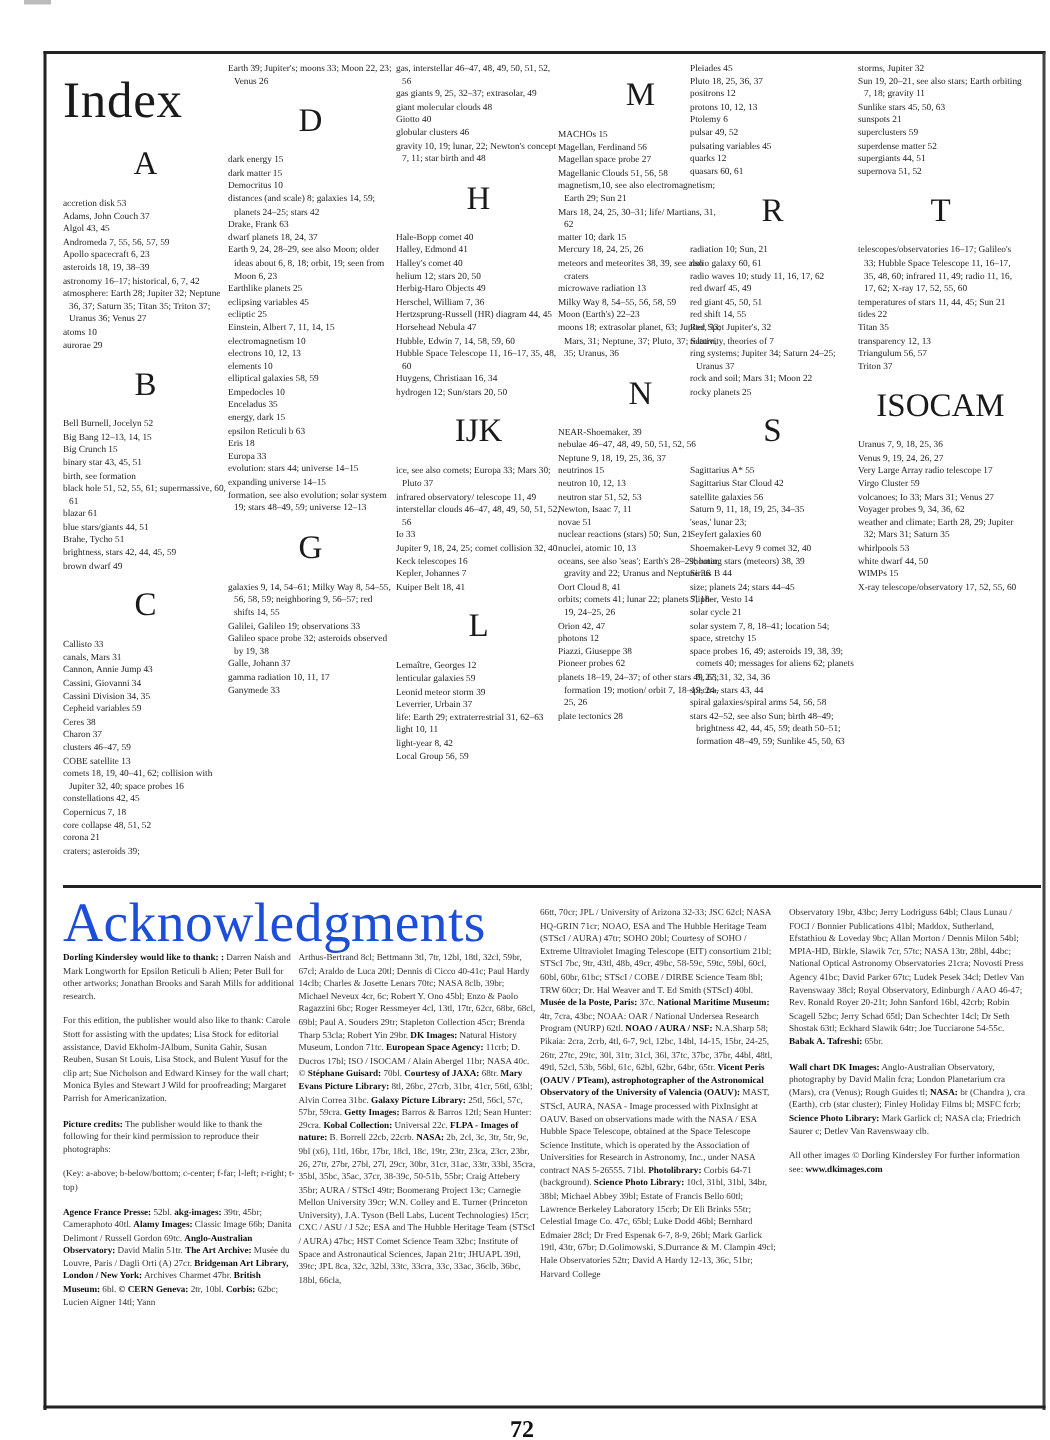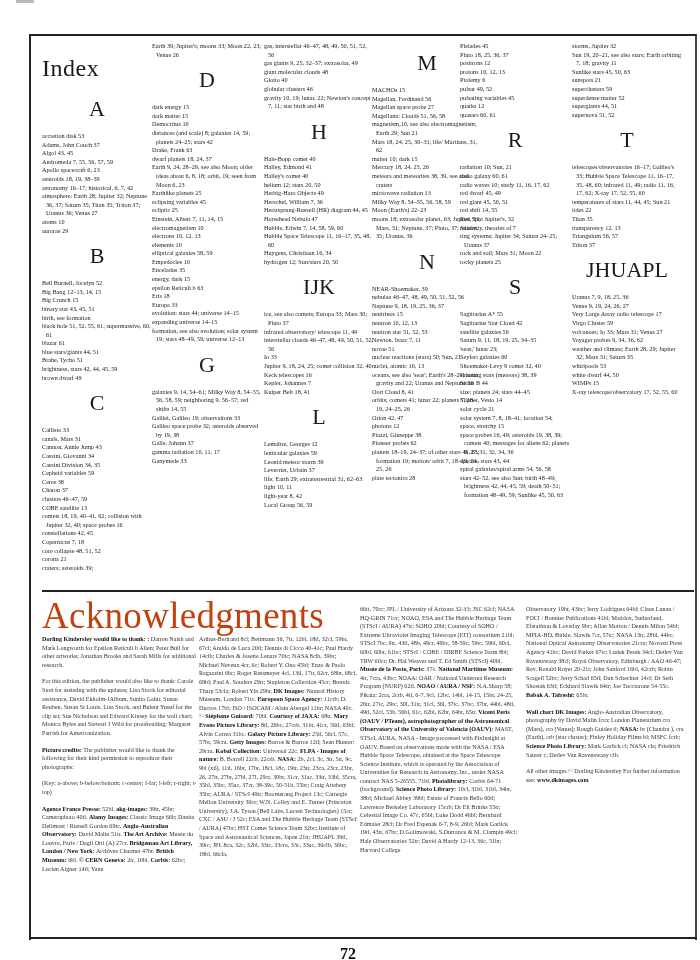--- a/index.html
+++ b/index.html
@@ -5,24 +5,24 @@
   html, body { margin:0; padding:0; background:#fff; }
   body { width:700px; height:960px; position:relative; overflow:hidden;
          font-family:"Liberation Serif","DejaVu Serif",serif; color:#222; }
   .corner-tab { position:absolute; left:16px; top:0; width:18px; height:3px; background:#bbb; }
   .frame { position:absolute; left:29px; top:34px; width:668px; height:906px;
            border-top:2px solid #222; border-left:2px solid #222; border-right:2px solid #444; box-sizing:border-box; }
   .frame-bottom { position:absolute; left:29px; top:937px; width:668px; height:2px; background:#222; }
   .index-wrap { position:absolute; left:42px; top:42px; width:648px; height:510px; }
   .col { position:absolute; top:0; width:110px; font-size:6.2px; line-height:8.6px; }
   .col .entry { text-indent:-4px; padding-left:4px; }
-  .index-title { font-size:24px; line-height:40px; margin:6px 0 2px 0; letter-spacing:0.5px; color:#1a1a1a; }
+  .index-title { font-size:34px; line-height:40px; margin:6px 0 2px 0; letter-spacing:0.5px; color:#1a1a1a; }
   .letter { text-align:center; font-size:22px; line-height:26px; margin:8px 0 10px 0; color:#1a1a1a; }
   .divider { position:absolute; left:42px; top:590px; width:652px; height:2px; background:#222; }
-  .ack-title { position:absolute; left:42px; top:594px; font-size:37px; line-height:44px; color:#c2410c; letter-spacing:0.3px; }
+  .ack-title { position:absolute; left:42px; top:594px; font-size:37px; line-height:44px; color:#1d4ed8; letter-spacing:0.3px; }
   .ack-col { position:absolute; top:635px; font-size:6.1px; line-height:8.6px; color:#333; }
   .ack-col p { margin:0 0 8px 0; }
   .ack-col b { color:#111; }
   .page-number { position:absolute; left:340px; top:945px; font-size:16px; font-weight:bold; color:#111; }
 </style>
 </head>
 <body>
 
 <div class="corner-tab"></div>
 <div class="frame"></div>
@@ -245,21 +245,21 @@
         <div class="entry">supergiants 44, 51</div>
         <div class="entry">supernova 51, 52</div>
         <div class="letter">T</div>
         <div class="entry">telescopes/observatories 16–17; Galileo's 33; Hubble Space Telescope 11, 16–17, 35, 48, 60; infrared 11, 49; radio 11, 16, 17, 62; X-ray 17, 52, 55, 60</div>
         <div class="entry">temperatures of stars 11, 44, 45; Sun 21</div>
         <div class="entry">tides 22</div>
         <div class="entry">Titan 35</div>
         <div class="entry">transparency 12, 13</div>
         <div class="entry">Triangulum 56, 57</div>
         <div class="entry">Triton 37</div>
-        <div class="letter">JHUAPL</div>
+        <div class="letter">ISOCAM</div>
         <div class="entry">Uranus 7, 9, 18, 25, 36</div>
         <div class="entry">Venus 9, 19, 24, 26, 27</div>
         <div class="entry">Very Large Array radio telescope 17</div>
         <div class="entry">Virgo Cluster 59</div>
         <div class="entry">volcanoes; Io 33; Mars 31; Venus 27</div>
         <div class="entry">Voyager probes 9, 34, 36, 62</div>
         <div class="entry">weather and climate; Earth 28, 29; Jupiter 32; Mars 31; Saturn 35</div>
         <div class="entry">whirlpools 53</div>
         <div class="entry">white dwarf 44, 50</div>
         <div class="entry">WIMPs 15</div>

